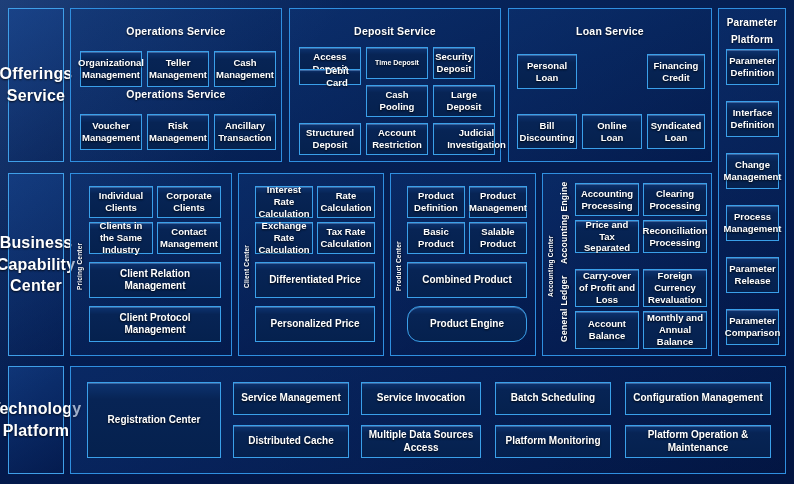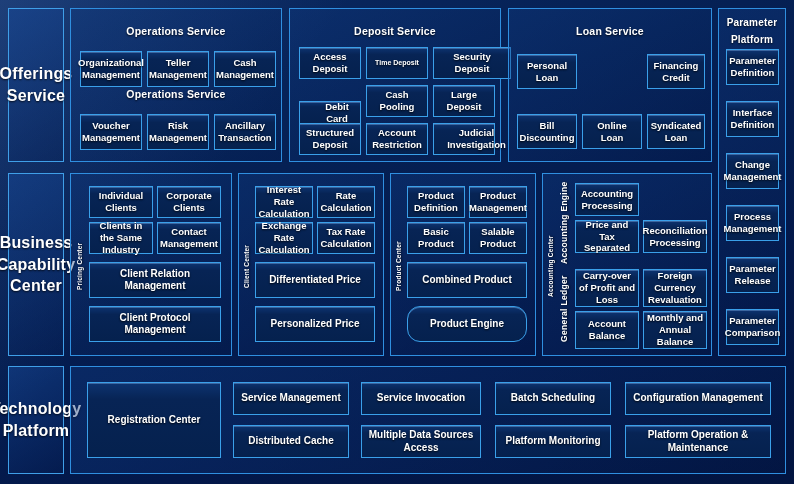--- a/index.html
+++ b/index.html
@@ -80,23 +80,23 @@
     <div class="abs cell" style="left:9px;top:105px;width:62px;height:36px;">Voucher Management</div>
     <div class="abs cell" style="left:76px;top:105px;width:62px;height:36px;">Risk Management</div>
     <div class="abs cell" style="left:143px;top:105px;width:62px;height:36px;">Ancillary Transaction</div>
   </div>
 
   <div class="abs group" style="left:289px;top:8px;width:212px;height:154px;">
     <div class="group-title" style="top:16px;">Deposit Service</div>
 
     <div class="abs cell" style="left:9px;top:38px;width:62px;height:32px;">Access Deposit</div>
     <div class="abs cell tiny" style="left:76px;top:38px;width:62px;height:32px;">Time Deposit</div>
-    <div class="abs cell" style="left:143px;top:38px;width:78px;height:32px;">Security Deposit</div>
-
-    <div class="abs cell" style="left:9px;top:92px;width:62px;height:24px;padding-left:16px;">Debit Card</div>
+    <div class="abs cell" style="left:143px;top:38px;width:42px;height:32px;">Security Deposit</div>
+
+    <div class="abs cell" style="left:9px;top:60px;width:62px;height:16px;padding-left:16px;">Debit Card</div>
     <div class="abs cell" style="left:76px;top:76px;width:62px;height:32px;">Cash Pooling</div>
     <div class="abs cell" style="left:143px;top:76px;width:62px;height:32px;">Large Deposit</div>
 
     <div class="abs cell" style="left:9px;top:114px;width:62px;height:32px;">Structured Deposit</div>
     <div class="abs cell" style="left:76px;top:114px;width:62px;height:32px;">Account Restriction</div>
     <div class="abs cell" style="left:143px;top:114px;width:62px;height:32px;padding-left:27px;">Judicial Investigation</div>
   </div>
 
   <div class="abs group" style="left:508px;top:8px;width:204px;height:154px;">
     <div class="group-title" style="top:16px;">Loan Service</div>
@@ -163,20 +163,21 @@
     <div class="abs cell wide" style="left:16px;top:132px;width:120px;height:36px;border-radius:13px;">Product Engine</div>
   </div>
 
   <div class="abs group" style="left:542px;top:173px;width:170px;height:183px;">
     <div class="abs vlabel sm" style="left:1px;top:35px;width:12px;height:115px;">Accounting Center</div>
 
     <div class="abs vlabel" style="left:14px;top:8px;width:14px;height:82px;">Accounting Engine</div>
     <div class="abs vlabel" style="left:14px;top:94px;width:14px;height:82px;">General  Ledger</div>
 
     <div class="abs cell" style="left:32px;top:9px;width:64px;height:33px;">Accounting Processing</div>
+    <div class="abs cell" style="left:100px;top:9px;width:64px;height:33px;">Clearing Processing</div>
     <div class="abs cell" style="left:32px;top:46px;width:64px;height:33px;">Price and Tax Separated</div>
     <div class="abs cell" style="left:100px;top:46px;width:64px;height:33px;">Reconciliation Processing</div>
 
     <div class="abs cell" style="left:32px;top:95px;width:64px;height:38px;">Carry-over of Profit and Loss</div>
     <div class="abs cell" style="left:100px;top:95px;width:64px;height:38px;">Foreign Currency Revaluation</div>
     <div class="abs cell" style="left:32px;top:137px;width:64px;height:38px;">Account Balance</div>
     <div class="abs cell" style="left:100px;top:137px;width:64px;height:38px;">Monthly and Annual Balance</div>
   </div>
 
   <div class="abs stage" style="left:8px;top:366px;width:56px;height:108px;">

